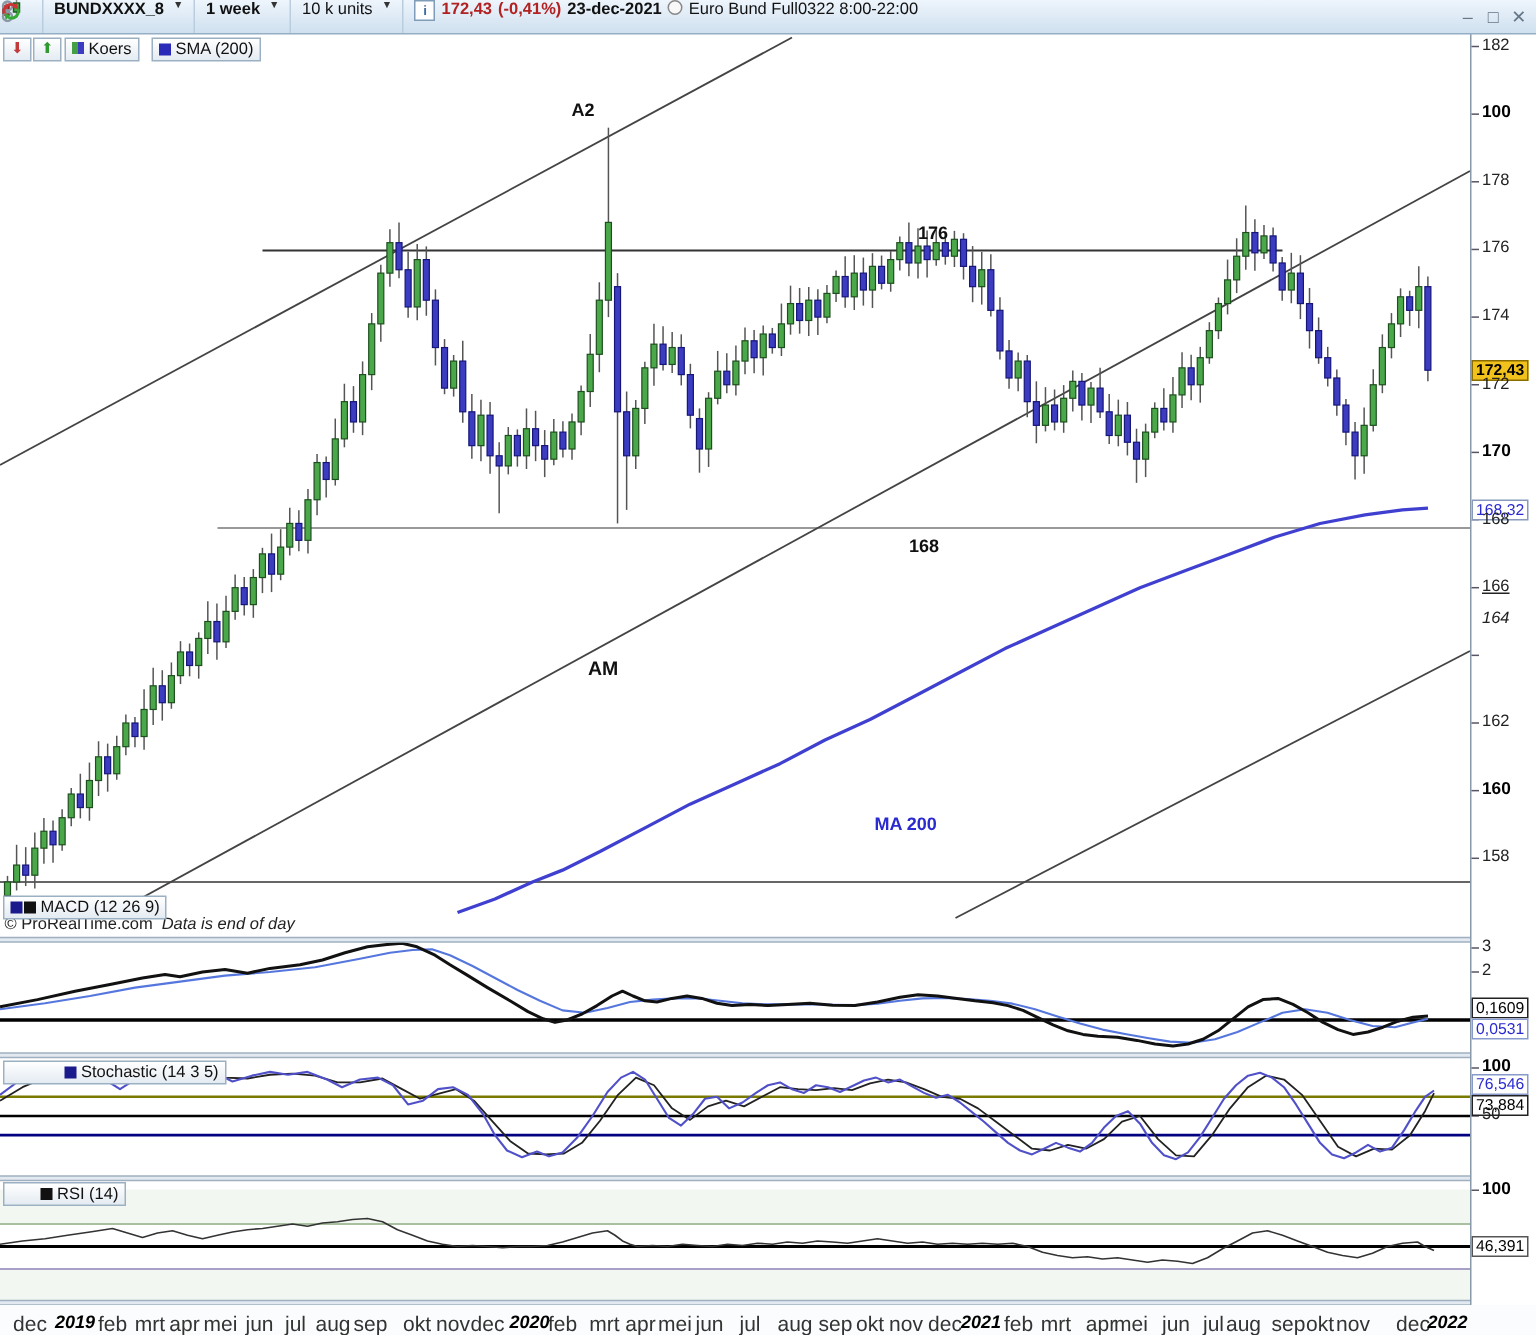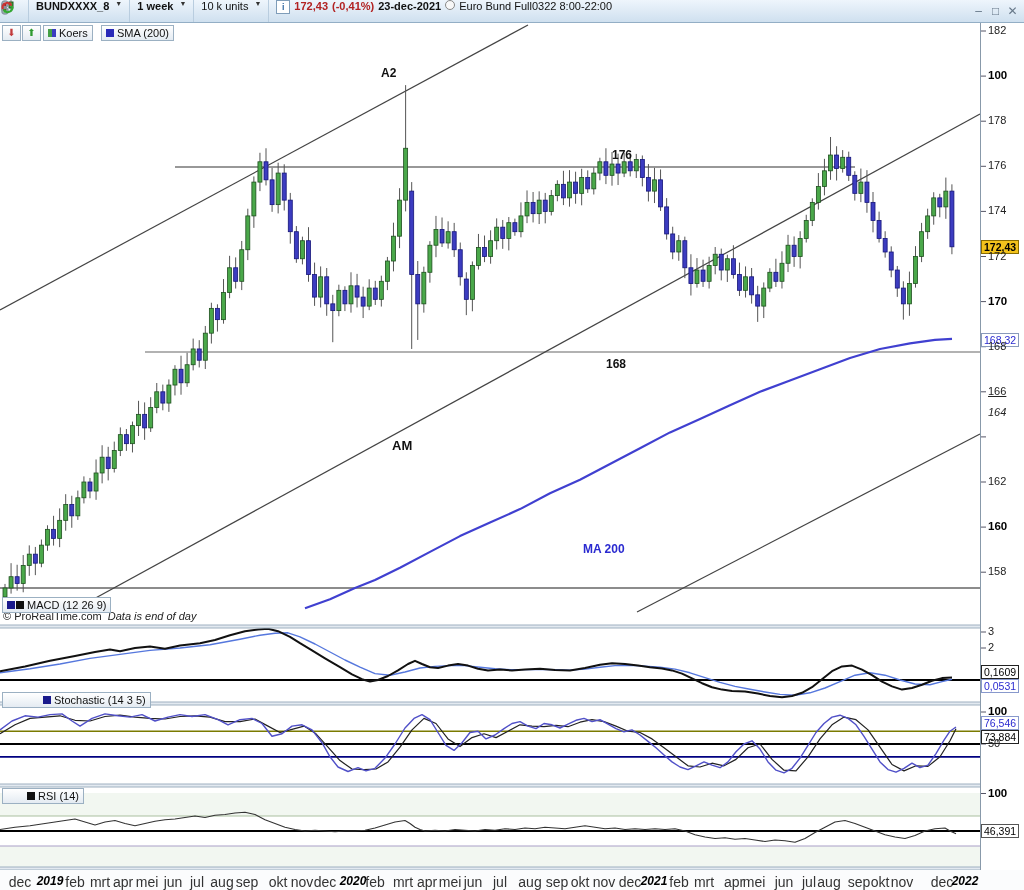--- a/index.html
+++ b/index.html
@@ -482,21 +482,21 @@
   <div class="anno" style="left:583px;top:542px;color:#2a2ad0;">MA 200</div>
   <div class="copyright">
     <span>© ProRealTime.com</span><i>Data is end of day</i>
   </div>
 
   <div class="chip" style="left:2px;top:597px;">
     <span class="sq" style="background:#1a1a8c;"></span>
     <span class="sq" style="background:#111;margin-left:-2px;"></span>
     <span>MACD (12 26 9)</span>
   </div>
-  <div class="chip" style="left:2px;top:692px;padding-left:40px;">
+  <div class="chip" style="left:2px;top:707px;padding-left:40px;">
     <span class="sq" style="background:#1a1a8c;"></span>
     <span>Stochastic (14 3 5)</span>
   </div>
   <div class="chip" style="left:2px;top:788px;padding-left:24px;">
     <span class="sq" style="background:#111;"></span>
     <span>RSI (14)</span>
   </div>
 
   <div class="vbox" style="top:240px;background:#f2c21c;border-color:#8a6d00;font-weight:bold;">172,43</div>
   <div class="vbox" style="top:333px;color:#2a2ad0;border-color:#8899bb;">168,32</div>

